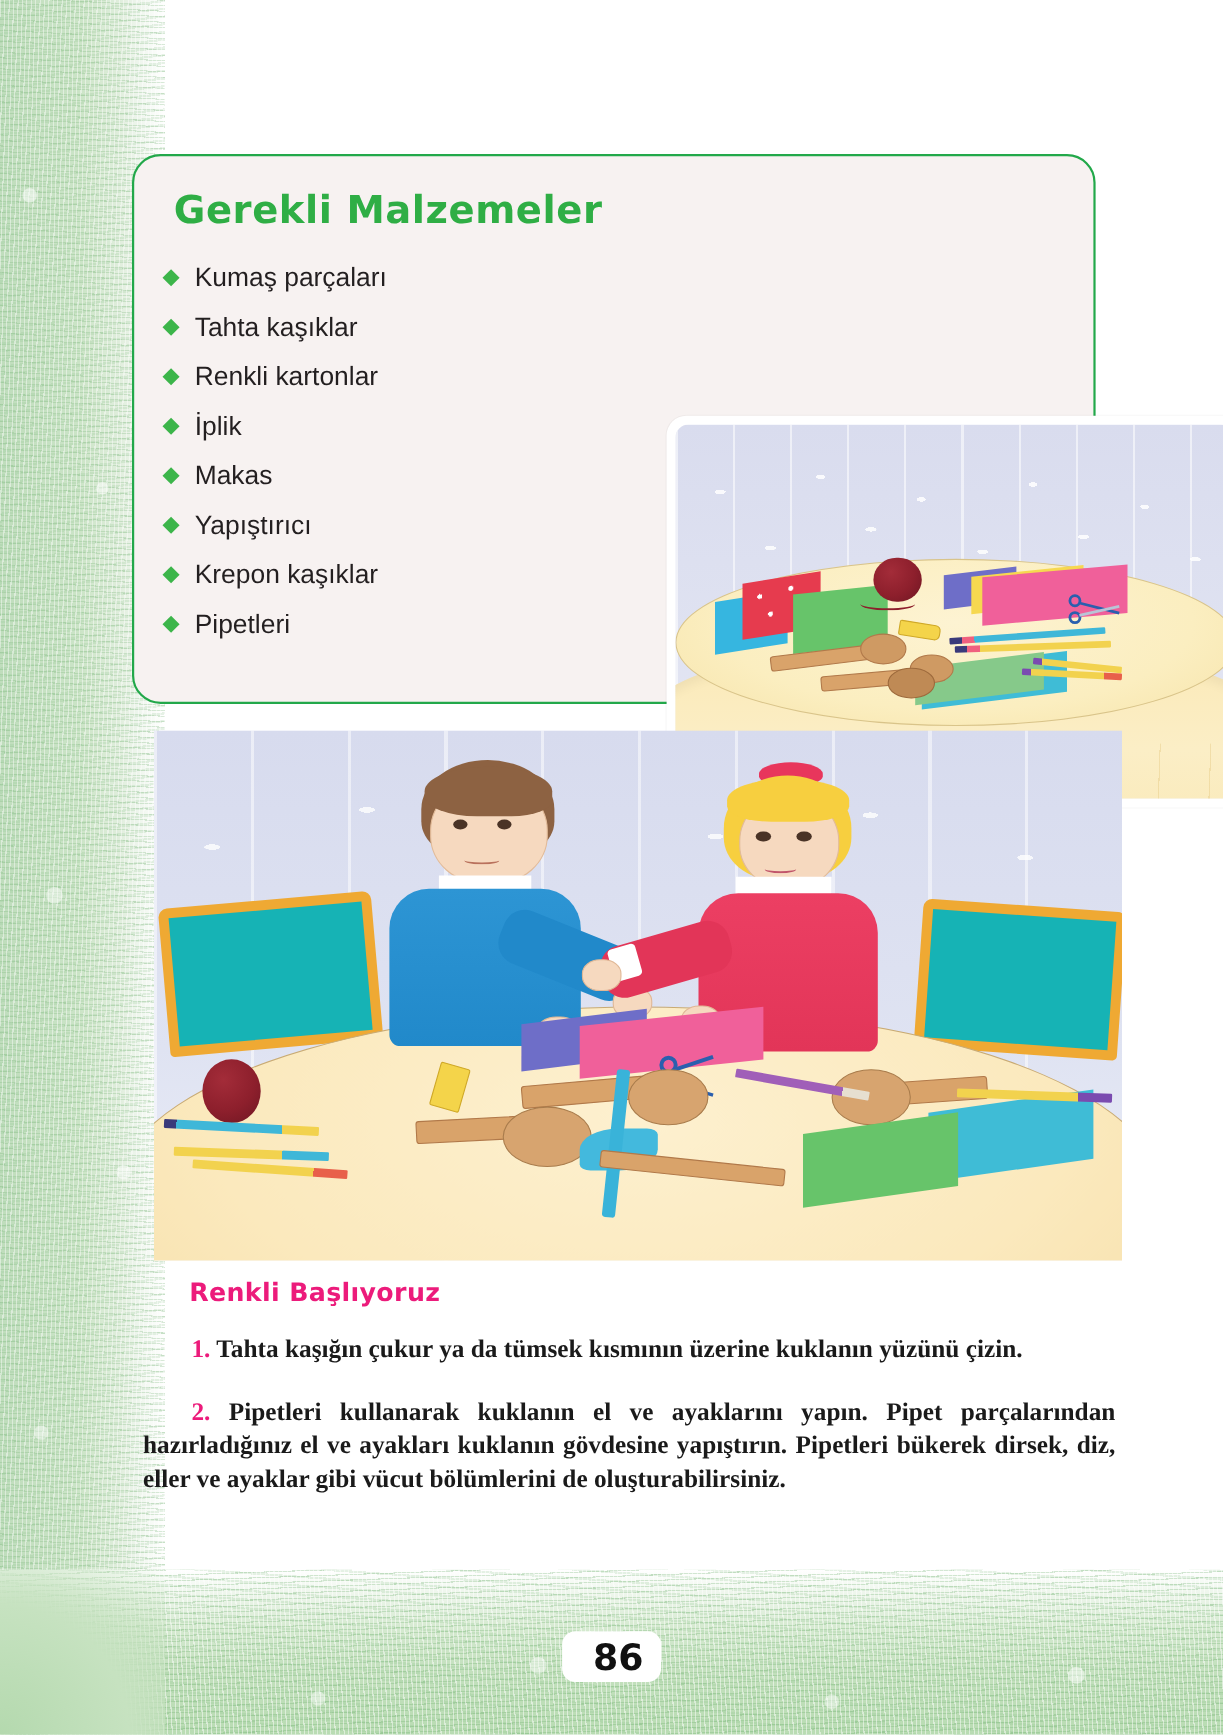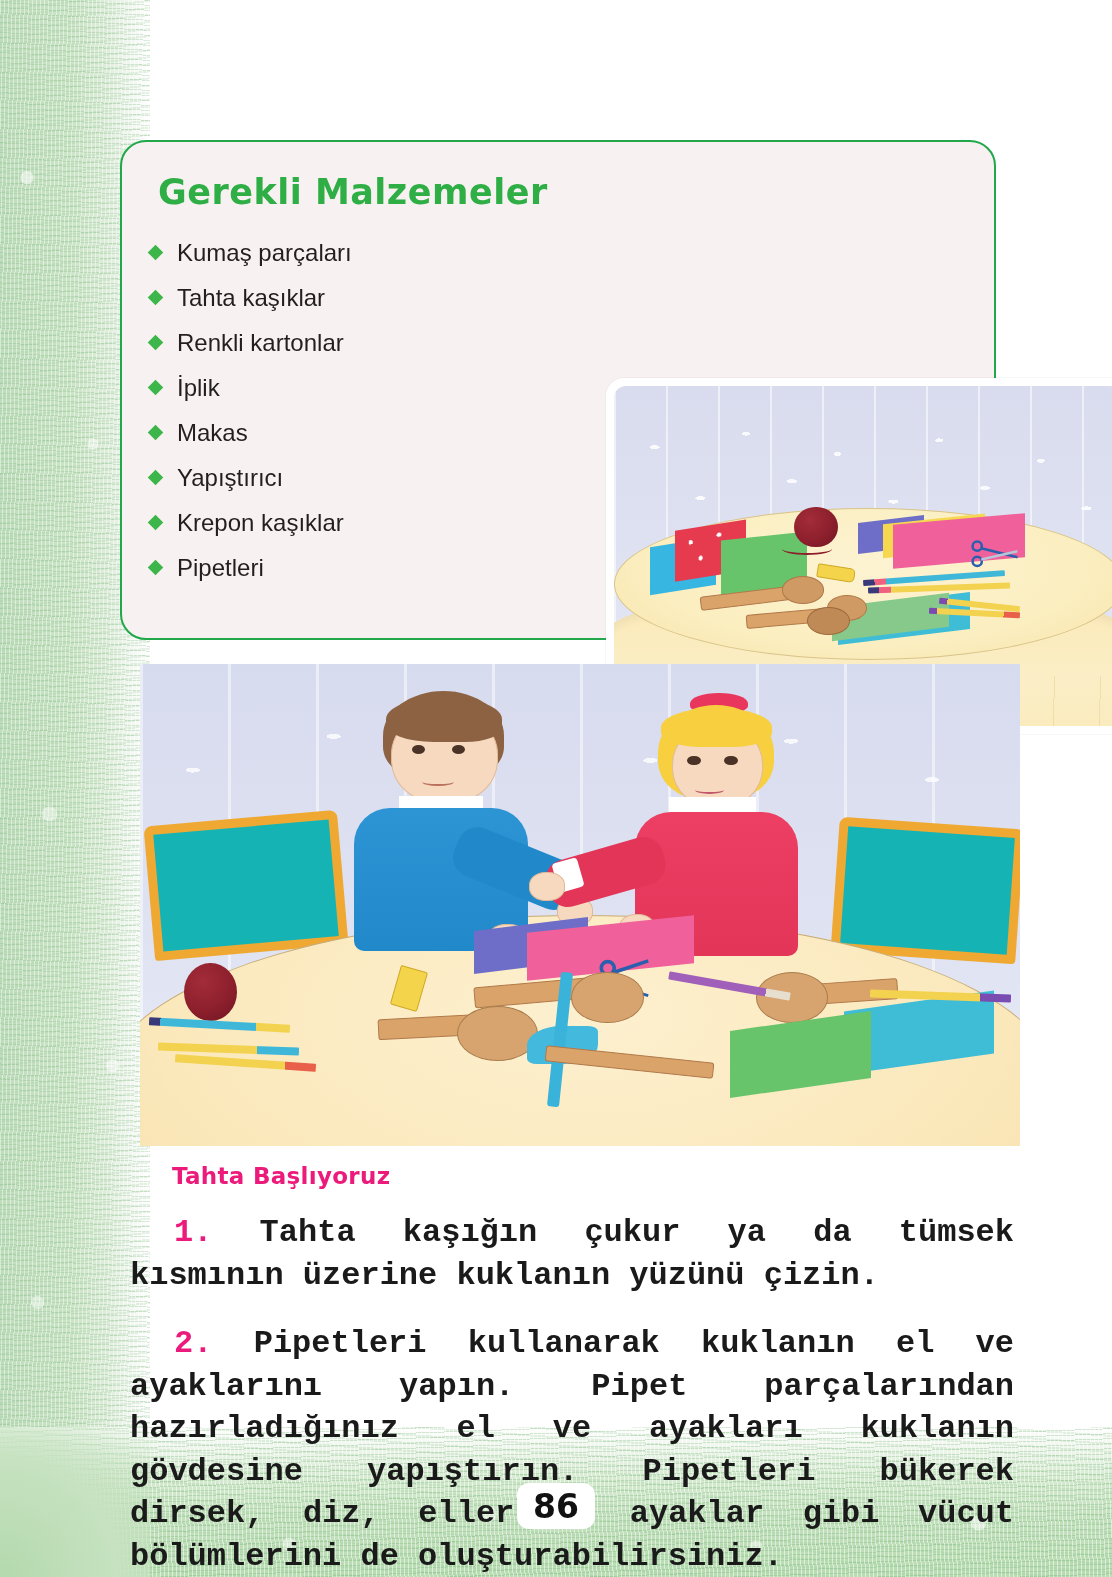--- a/index.html
+++ b/index.html
@@ -189,36 +189,37 @@
   .hair{position:absolute;}
 
   
   .start-head{
     position:absolute;left:172px;top:1163px;
     font-size:23px;font-weight:bold;color:#ec1b7b;
     font-family:"DejaVu Sans", sans-serif;letter-spacing:.3px;
   }
   .steps{position:absolute;left:130px;top:1212px;width:884px;}
   .step{
-    font-size:32px;font-weight:bold;color:#1a1a1a;
+    font-size:23px;font-weight:bold;color:#1a1a1a;
     text-align:justify;line-height:1.33;
     margin:0 0 26px 0;
     text-indent:44px;
-    font-family:Liberation Mono, monospace;
+    font-family:Liberation Serif, serif;
   }
   .step .num{color:#ec1b7b;}
 
   .page-badge{
     position:absolute;left:50%;transform:translateX(-50%);
     bottom:48px;
     background:#ffffff;border-radius:12px;
     width:78px;height:46px;
     display:flex;align-items:center;justify-content:center;
     font-size:33px;font-weight:bold;color:#111;
     font-family:"DejaVu Sans", sans-serif;
+    padding-left:12px;
   }
 </style>
 </head>
 <body>
 
 <div class="edge-left"></div>
 <div class="edge-bottom"></div>
 <div class="edge-corner"></div>
 
 <div class="materials-box">
@@ -432,21 +433,21 @@
   <div class="paper" style="position:absolute;left:67%;top:74%;width:16%;height:14%;background:#67c46a;transform:skewY(-8deg);"></div>
   <div class="paper" style="position:absolute;left:65%;top:77%;width:18%;height:14%;background:
          radial-gradient(circle at 22% 28%, #fff 0 3px, transparent 3.1px),
          radial-gradient(circle at 62% 22%, #fff 0 3px, transparent 3.1px),
          radial-gradient(circle at 36% 66%, #fff 0 3px, transparent 3.1px),
          radial-gradient(circle at 80% 70%, #fff 0 3px, transparent 3.1px),
          #e63b4e;transform:skewY(-8deg);z-index:-1;"></div>
   <div class="pencil" style="position:absolute;left:83%;top:68%;width:16%;height:1.7%;background:linear-gradient(to right,#f2d24e 0 78%,#7a4bb0 78% 100%);transform:rotate(2deg);"></div>
 </div>
 
-<div class="start-head">Tahta Başlıyoruz</div>
+<div class="start-head">Renkli Başlıyoruz</div>
 
 <div class="steps">
   <p class="step">
     <span class="num">1.</span>
     <span>Tahta kaşığın çukur ya da tümsek kısmının üzerine kuklanın yüzünü çizin.</span>
   </p>
   <p class="step">
     <span class="num">2.</span>
     <span>Pipetleri kullanarak kuklanın el ve ayaklarını yapın. Pipet parçalarından hazırladığınız el ve ayakları kuklanın gövdesine yapıştırın. Pipetleri bükerek dirsek, diz, eller ve ayaklar gibi vücut bölümlerini de oluşturabilirsiniz.</span>
   </p>

